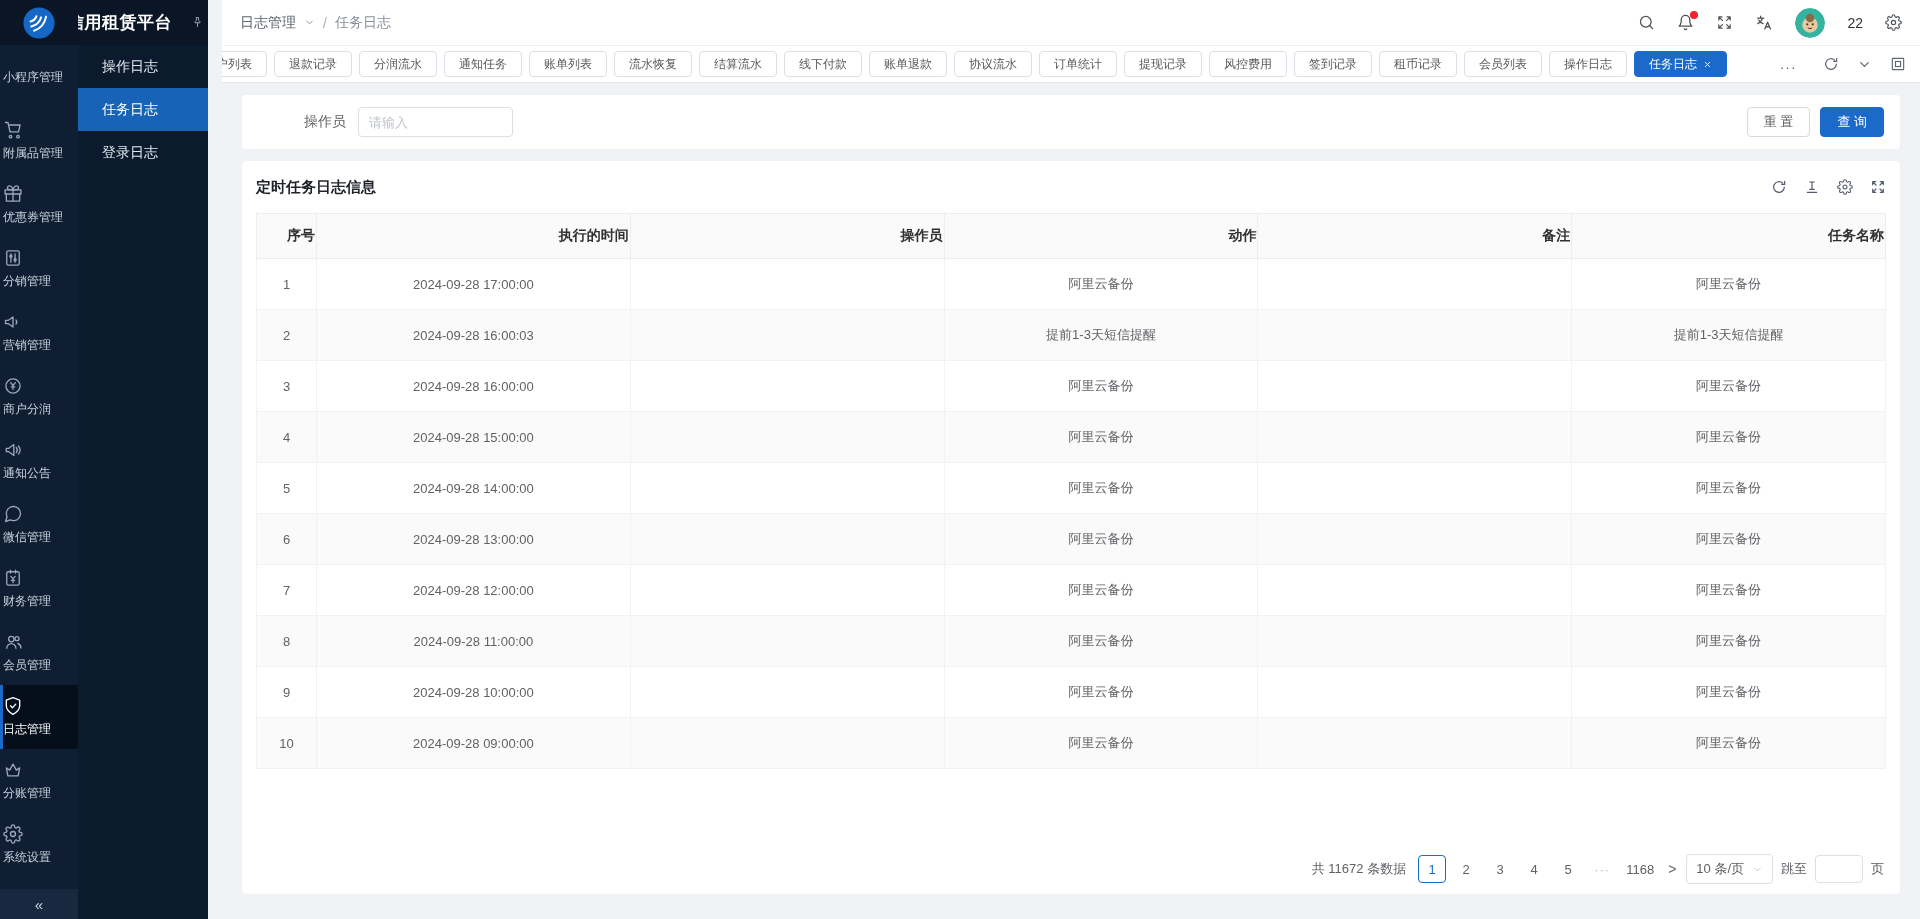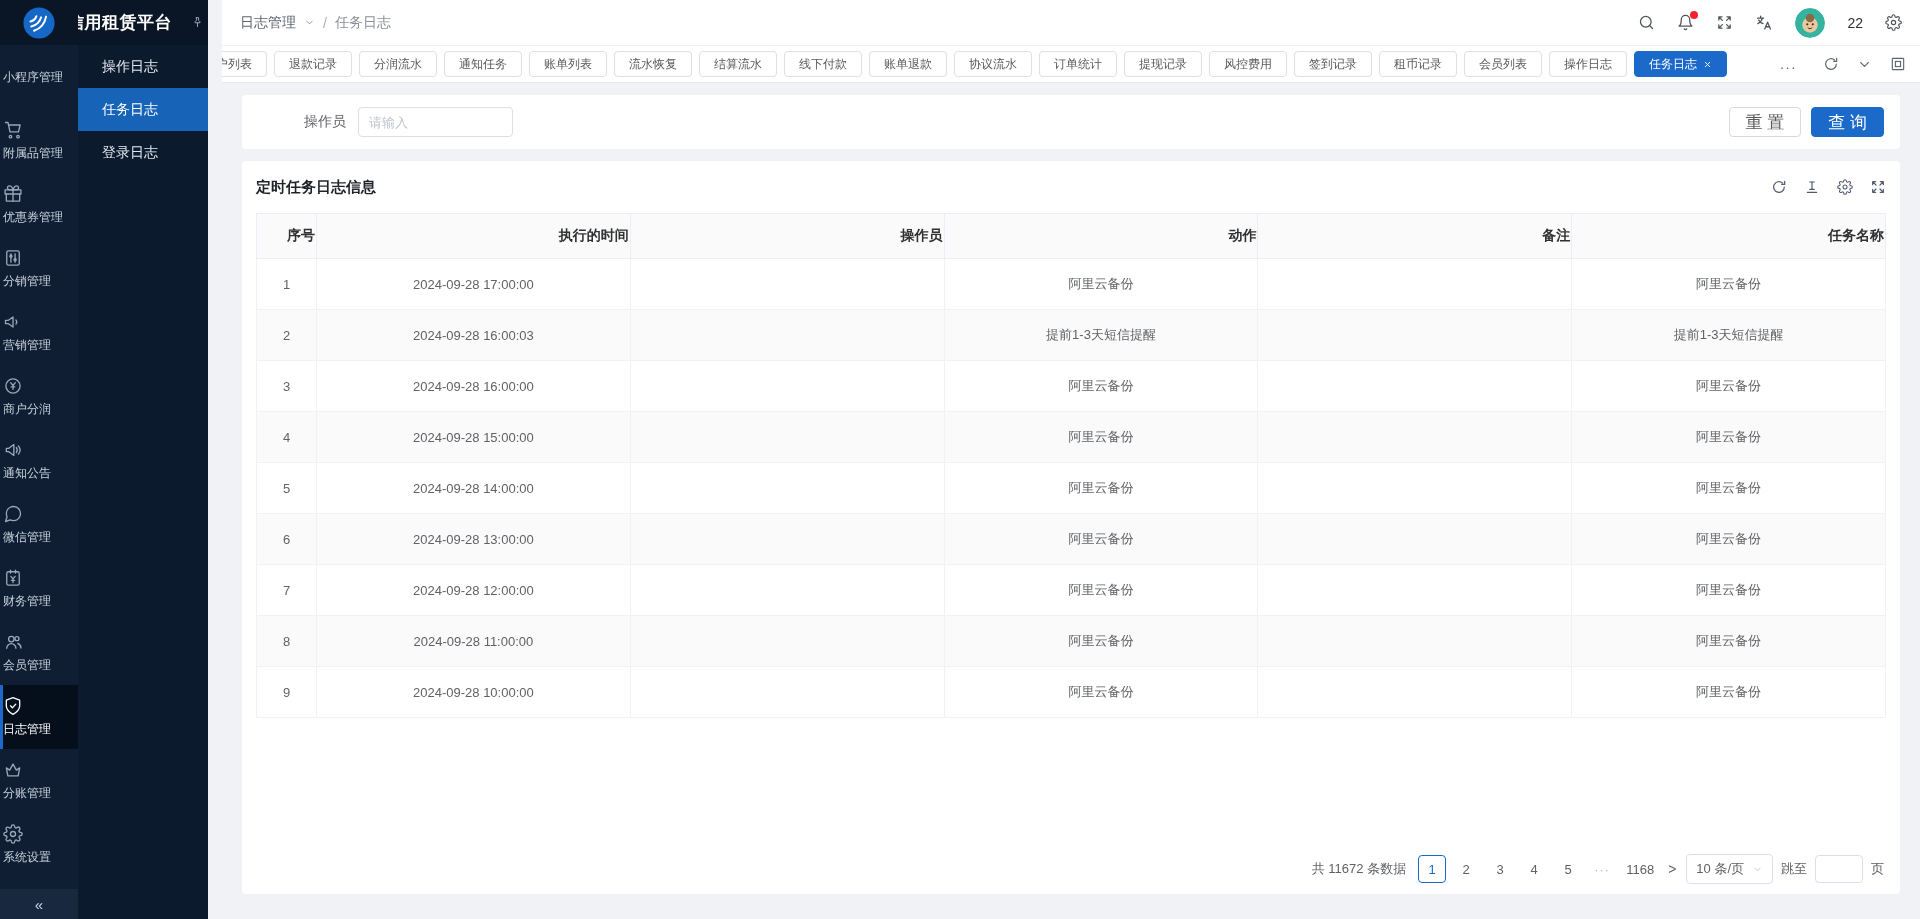--- a/index.html
+++ b/index.html
@@ -54,21 +54,21 @@
   .tab-actions{display:flex;align-items:center;gap:18px;padding:0 14px;color:#5f6670;}
 
   
   .content{position:absolute;top:83px;left:0;right:0;bottom:0;padding:12px 20px;box-sizing:border-box;}
   .search-card{background:#fff;border-radius:4px;height:54px;display:flex;align-items:center;padding:0 16px;box-sizing:border-box;}
   .search-card label{margin-left:46px;font-size:14px;color:#606266;}
   .search-card input{margin-left:12px;width:155px;height:30px;border:1px solid #dcdfe6;border-radius:4px;
     padding:0 10px;font-size:13px;color:#303133;outline:none;box-sizing:border-box;}
   .search-card input::placeholder{color:#bfc4cc;}
   .search-spacer{flex:1;}
-  .btn{height:30px;padding:0 16px;border-radius:4px;font-size:17px;cursor:pointer;box-sizing:border-box;}
+  .btn{height:30px;padding:0 16px;border-radius:4px;font-size:13px;cursor:pointer;box-sizing:border-box;}
   .btn-default{background:#fff;border:1px solid #d9d9d9;color:#595959;}
   .btn-primary{background:var(--accent,#1b6ac9);border:1px solid var(--accent,#1b6ac9);color:#fff;margin-left:10px;}
 
   .table-card{margin-top:12px;background:#fff;border-radius:4px;height:733px;position:relative;
     padding:0 14px;box-sizing:border-box;}
   .panel-head{height:52px;display:flex;align-items:center;text-align:right;}
   .panel-title{font-size:15px;font-weight:bold;color:#1f2329;}
   .panel-tools{margin-left:auto;display:flex;align-items:center;gap:17px;color:#515a6e;}
 
   table.log{width:100%;border-collapse:collapse;table-layout:fixed;}
@@ -483,20 +483,28 @@
                 <td>阿里云备份</td>
               </tr>
               <tr class="">
                 <td>9</td>
                 <td>2024-09-28 10:00:00</td>
                 <td></td>
                 <td>阿里云备份</td>
                 <td></td>
                 <td>阿里云备份</td>
               </tr>
+              <tr class="even">
+                <td>10</td>
+                <td>2024-09-28 09:00:00</td>
+                <td></td>
+                <td>阿里云备份</td>
+                <td></td>
+                <td>阿里云备份</td>
+              </tr>
             </tbody>
         </table>
 
         <div class="pagination">
           <span class="pg-total">共 11672 条数据</span>
           <span id="pg-pages" style="display:flex;align-items:center;gap:6px;">
               <span class="pg-item active">1</span>
               <span class="pg-item">2</span>
               <span class="pg-item">3</span>
               <span class="pg-item">4</span>

